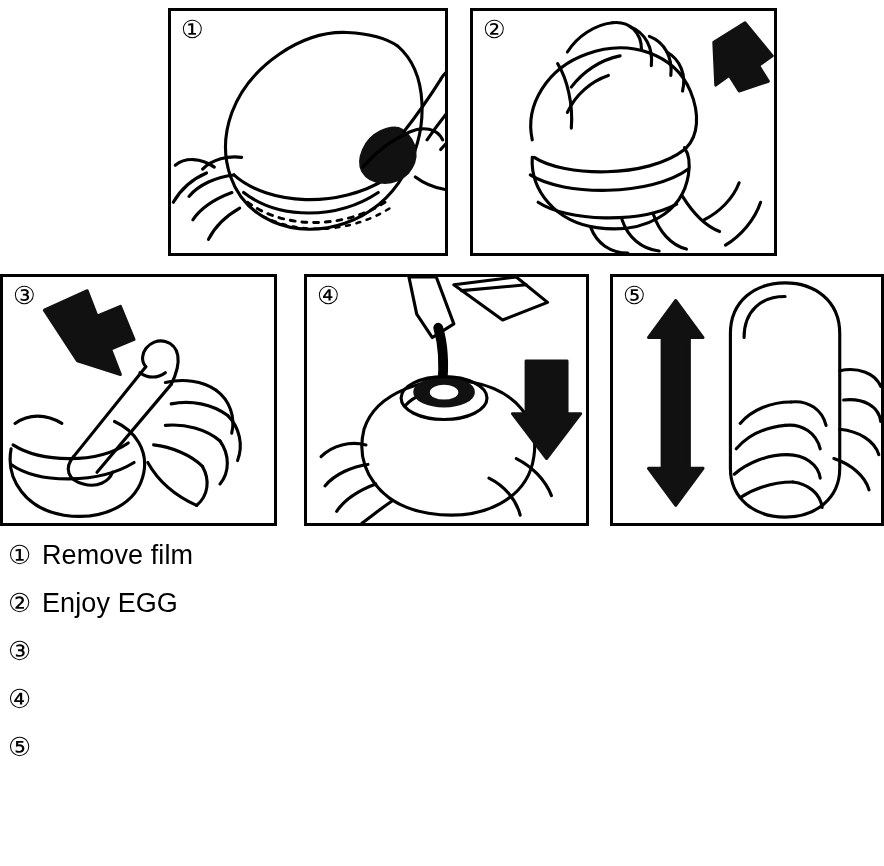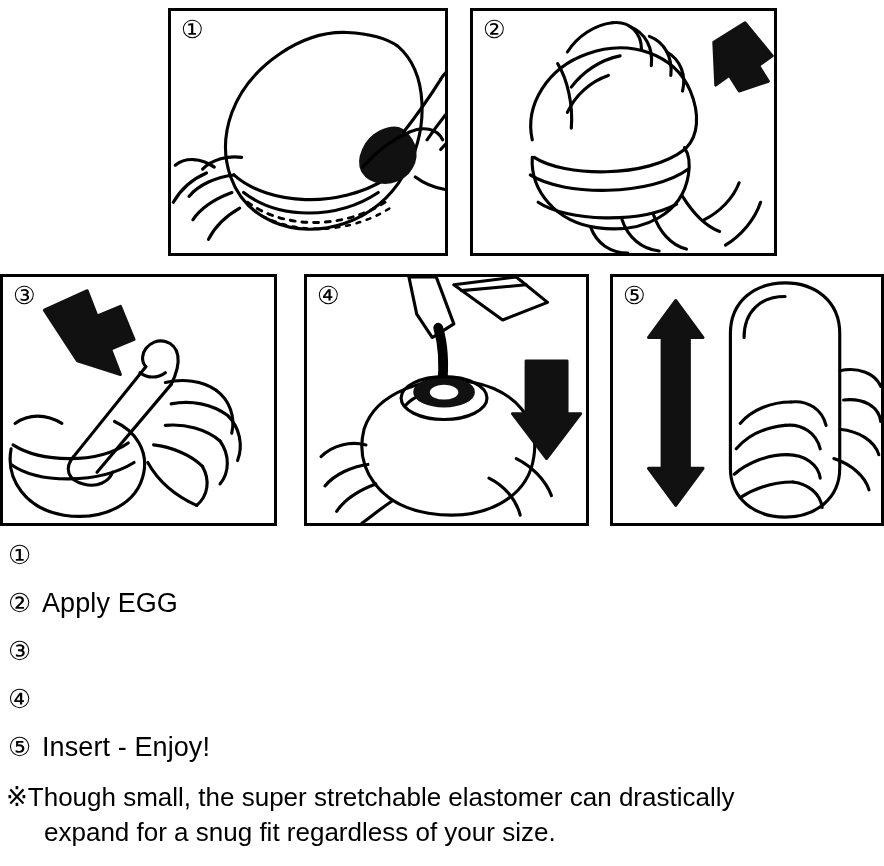--- a/index.html
+++ b/index.html
@@ -247,35 +247,31 @@
         <path d="M184 210 C200 212 212 222 214 236"></path>
 
         <path d="M64 24 L92 62 L78 62 L78 196 L92 196 L64 234 L36 196 L50 196 L50 62 L36 62 Z" fill="#111" stroke="#111" stroke-width="3"></path>
       </g>
     </svg>
   </div>
 
   <div class="legend">
     <div class="legend-row">
       <span class="legend-num">①</span>
+      <span class="legend-label">Remove film</span>
     </div>
     <div class="legend-row">
       <span class="legend-num">②</span>
-      <span class="legend-label">Apply EGG</span>
+      <span class="legend-label">Enjoy EGG</span>
     </div>
     <div class="legend-row">
       <span class="legend-num">③</span>
     </div>
     <div class="legend-row">
       <span class="legend-num">④</span>
     </div>
     <div class="legend-row">
       <span class="legend-num">⑤</span>
-      <span class="legend-label">Insert - Enjoy!</span>
-    </div>
-  </div>
-
-  <div class="note">
-    <span class="mark">※</span><span>Though small, the super stretchable elastomer can drastically</span>
-    <span class="note-line2">expand for a snug fit regardless of your size.</span>
-  </div>
+    </div>
+  </div>
+
 
 </div>
 
 </body></html>

